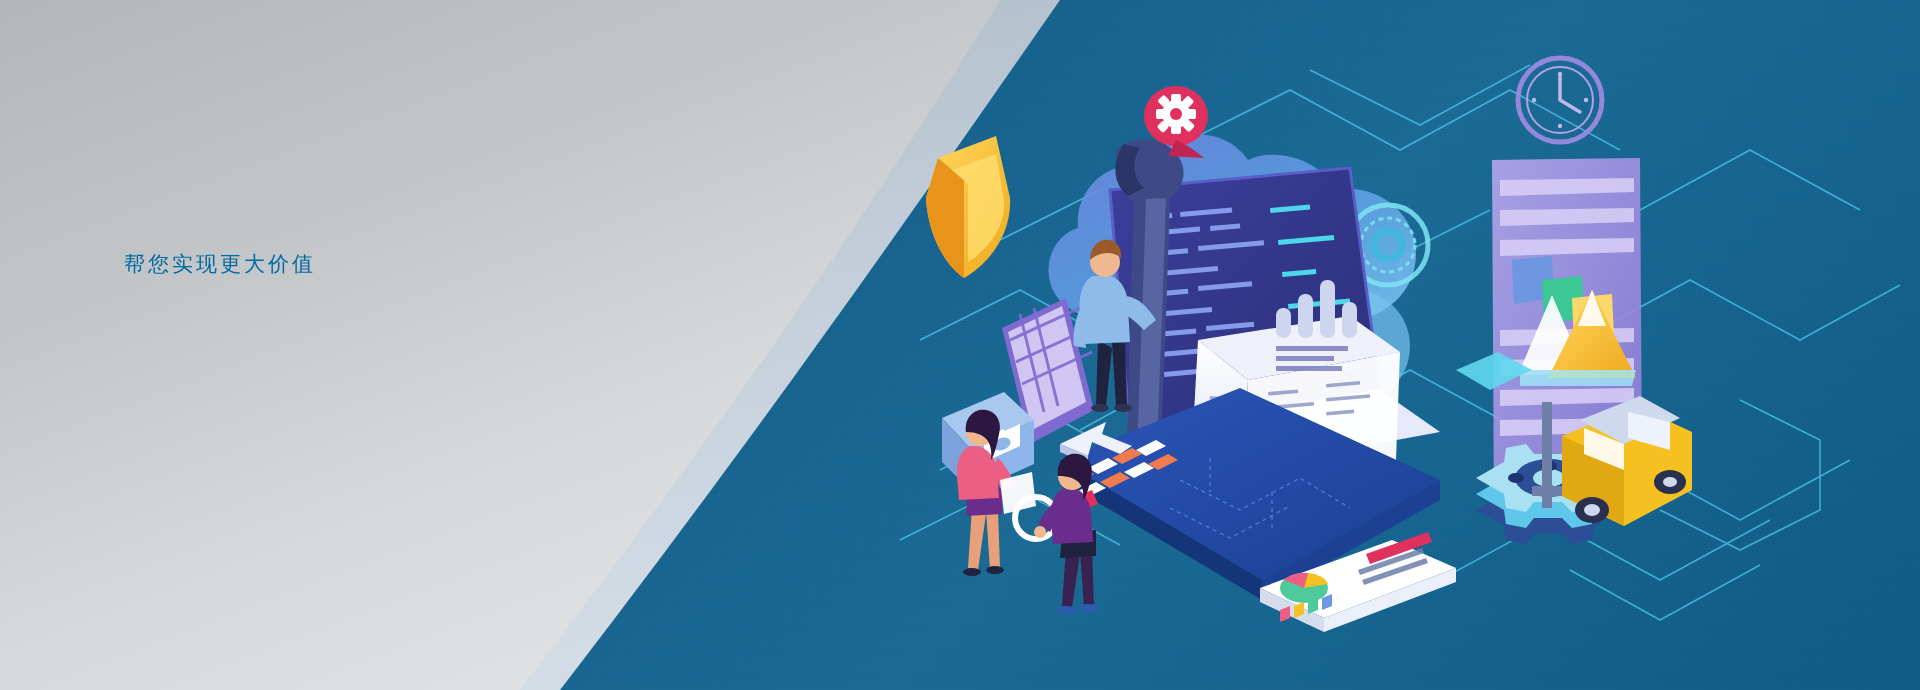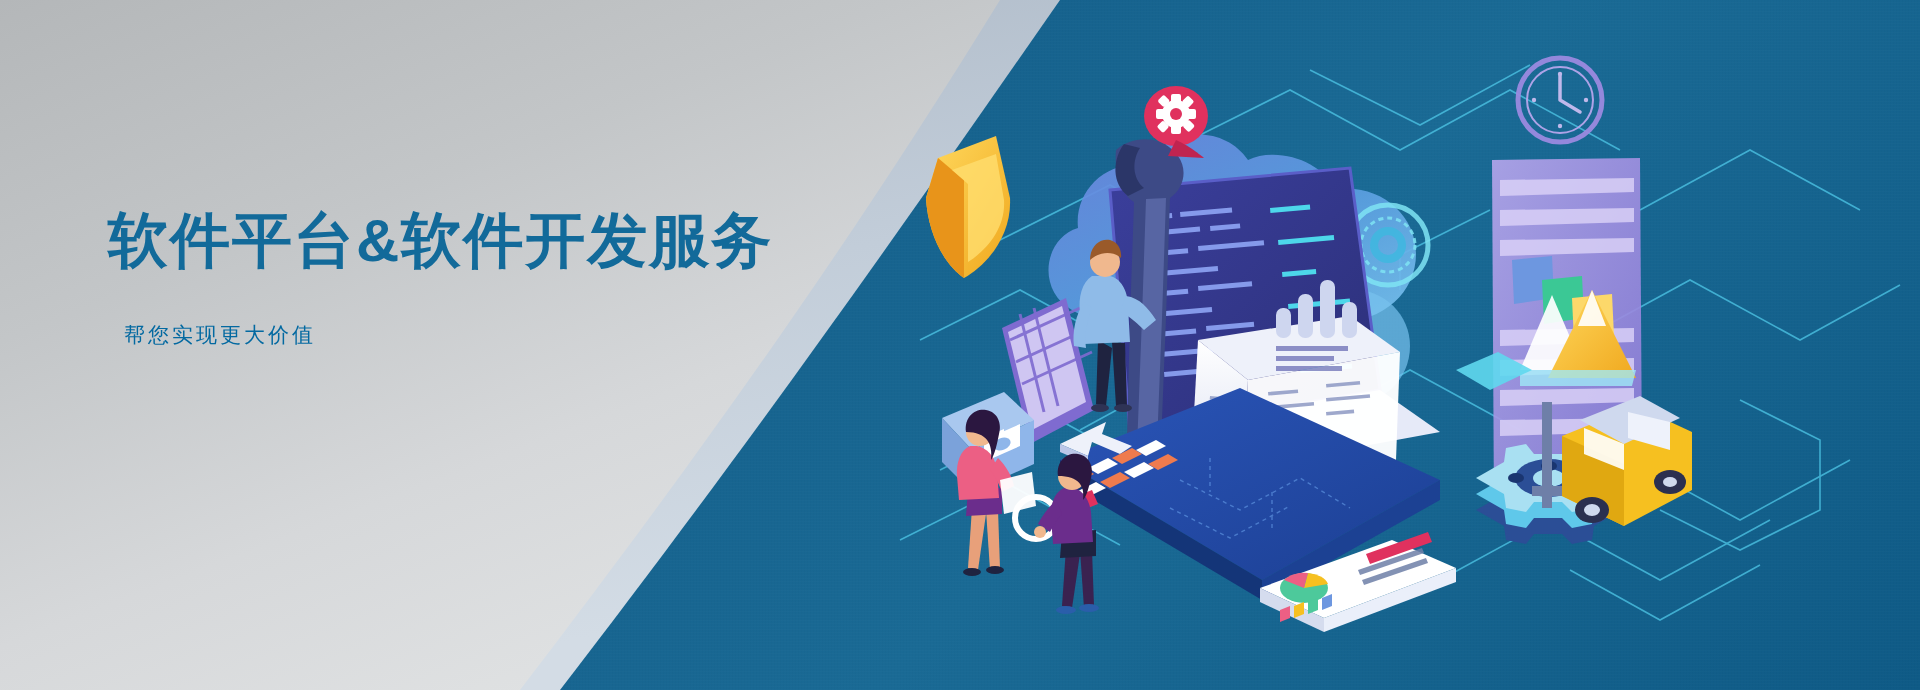--- a/index.html
+++ b/index.html
@@ -80,21 +80,20 @@
         <stop offset="100%" stop-color="#d3dce5"></stop>
       </linearGradient>
     </defs>
 
     <path d="M0,0 L1060,0 C 900,230 760,430 560,690 L0,690 Z" fill="url(#gBand)"></path>
 
     <path d="M0,0 L1000,0 C 855,235 715,435 520,690 L0,690 Z" fill="url(#gGray)"></path>
   </svg>
 
   <div class="copy">
-    <h1 class="headline">软件平台&amp;软件开发服务</h1>
     <p class="subline">帮您实现更大价值</p>
   </div>
 
   <div class="art">
     <svg viewBox="0 0 1040 620" preserveAspectRatio="xMidYMid meet">
       <defs>
         <linearGradient id="cloudG" x1="0" y1="0" x2="1" y2="1">
           <stop offset="0%" stop-color="#6e84e0"></stop>
             <stop offset="55%" stop-color="#5a9de0"></stop>
             <stop offset="100%" stop-color="#78c2ee"></stop>

